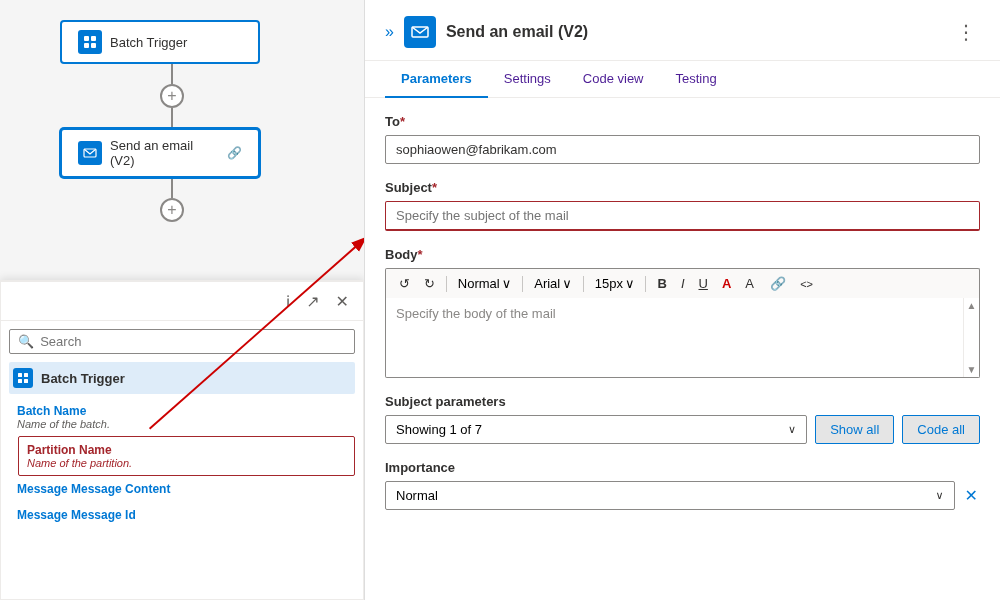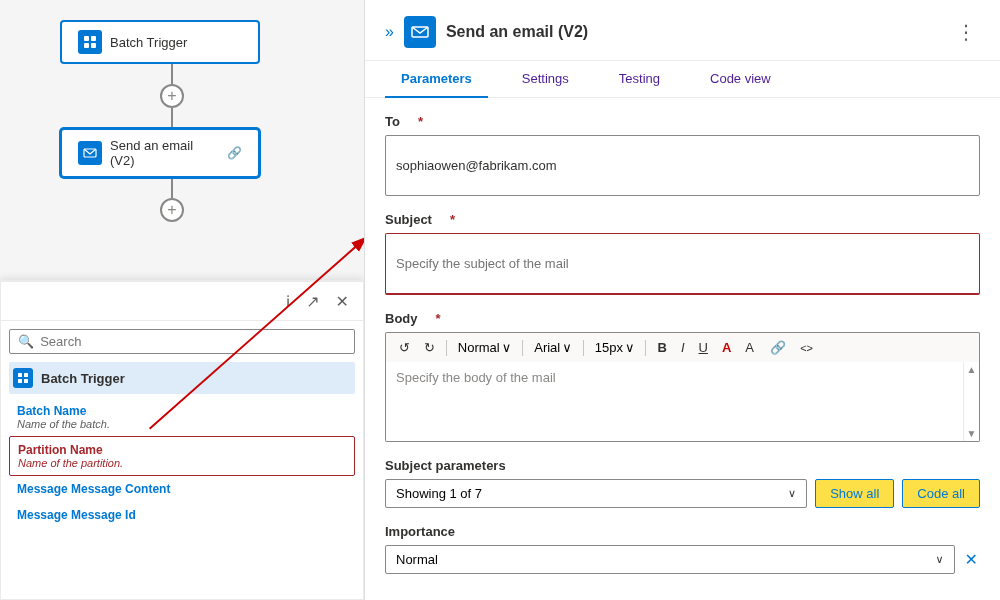--- a/index.html
+++ b/index.html
@@ -192,20 +192,21 @@
     }
 
     .dynamic-item.highlighted .dynamic-item-label,
     .dynamic-item.highlighted .dynamic-item-desc {
       color: #a4262c;
     }
 
     .dynamic-item.highlighted {
       border: 1px solid #a4262c;
       border-radius: 2px;
+      margin-left: 9px;
     }
 
     
     .red-arrow-overlay {
       position: absolute;
       top: 0; left: 0; right: 0; bottom: 0;
       pointer-events: none;
       z-index: 20;
     }
 
@@ -261,21 +262,21 @@
       border: none;
       cursor: pointer;
       color: #605e5c;
       font-size: 20px;
       padding: 4px;
     }
 
     
     .editor-tabs {
       display: flex;
-      gap: 18px;
+      gap: 0;
       padding: 0 20px;
       border-bottom: 1px solid #edebe9;
     }
 
     .tab {
       padding: 10px 16px;
       font-size: 13px;
       color: #4c1d95;
       cursor: pointer;
       border-bottom: 2px solid transparent;
@@ -299,29 +300,29 @@
       margin-bottom: 16px;
     }
 
     .field-label {
       font-size: 13px;
       font-weight: 600;
       color: #323130;
       margin-bottom: 6px;
       display: flex;
       align-items: center;
-      gap: 18px;
+      gap: 0;
     }
 
     .required-star { color: #a4262c; }
 
     .field-input {
       width: 100%;
       border: 1px solid #8a8886;
-      padding: 22px 10px;
+      padding: 6px 10px;
       font-size: 13px;
       border-radius: 2px;
       outline: none;
       color: #323130;
     }
 
     .field-input.error-border { border-color: #a4262c; border-bottom: 2px solid #a4262c; }
 
     
     .body-toolbar {
@@ -420,21 +421,21 @@
       justify-content: space-between;
       cursor: pointer;
       background: white;
     }
 
     .advanced-dropdown-arrow { color: #323130; font-size: 11px; }
 
     .action-btn {
       border: 1px solid #0078d4;
       color: #0078d4;
-      background: #fde047;
+      background: #e5e5e5;
       padding: 6px 14px;
       font-size: 13px;
       border-radius: 2px;
       cursor: pointer;
       white-space: nowrap;
     }
 
     
     .importance-row {
       display: flex;
@@ -582,24 +583,24 @@
   </div>
 
   <div class="editor-tabs">
     <div class="tab active">
       <span>Parameters</span>
     </div>
     <div class="tab">
       <span>Settings</span>
     </div>
     <div class="tab">
+      <span>Code view</span>
+    </div>
+    <div class="tab">
       <span>Testing</span>
-    </div>
-    <div class="tab">
-      <span>Code view</span>
     </div>
   </div>
 
   <div class="editor-content">
 
     <div class="field-group">
       <div class="field-label">
         <span>To</span>
         <span class="required-star">*</span>
       </div>

